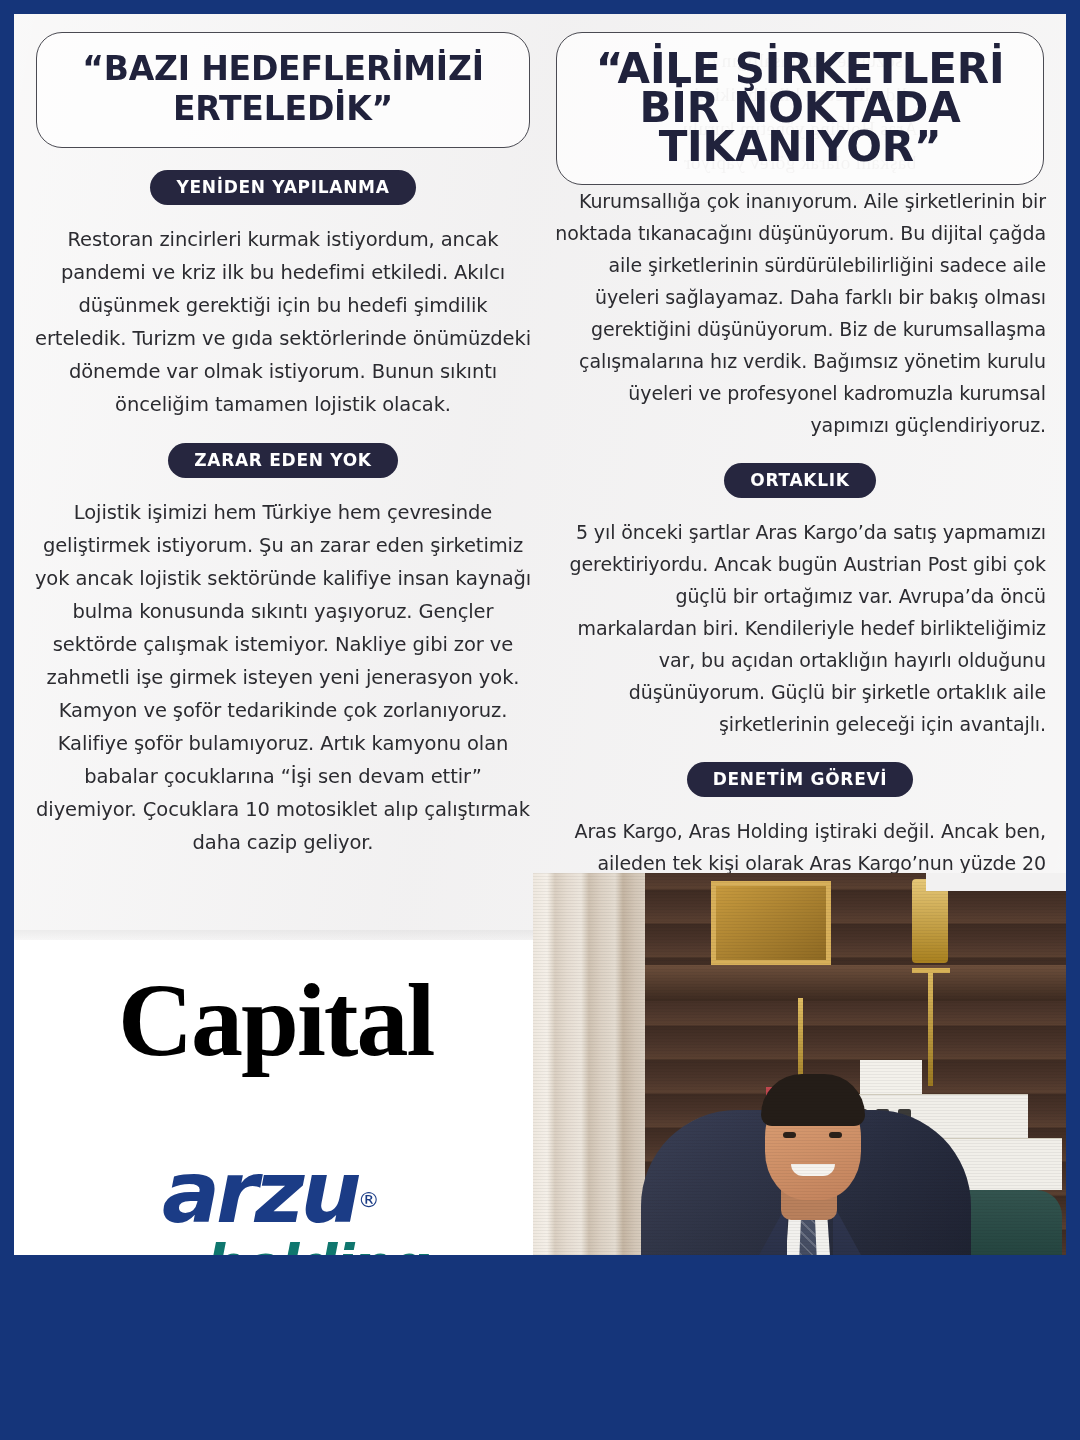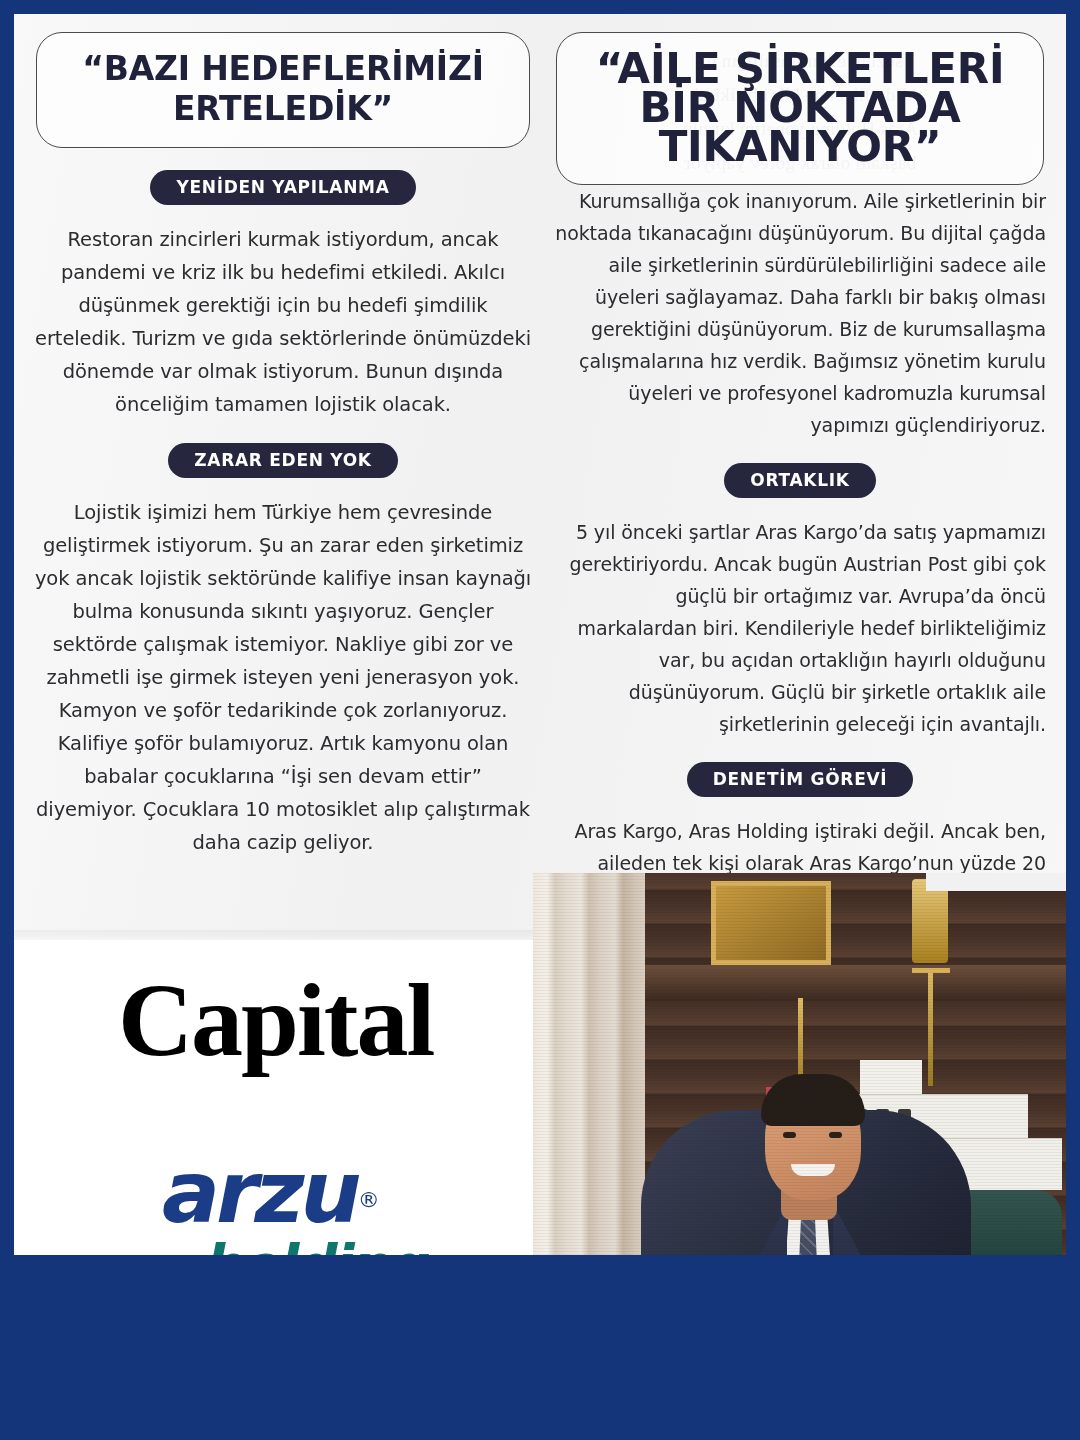--- a/index.html
+++ b/index.html
@@ -472,21 +472,21 @@
             <div class="headline">“BAZI HEDEFLERİMİZİ ERTELEDİK”</div>
           </div>
 
           <div class="section">
             <div class="pill-wrap">
               <span class="pill">YENİDEN YAPILANMA</span>
             </div>
           </div>
 
           <div class="section">
-            <p class="body-text">Restoran zincirleri kurmak istiyordum, ancak pandemi ve kriz ilk bu hedefimi etkiledi. Akılcı düşünmek gerektiği için bu hedefi şimdilik erteledik. Turizm ve gıda sektörlerinde önümüzdeki dönemde var olmak istiyorum. Bunun dışında önceliğim tamamen lojistik olacak.</p>
+            <p class="body-text">Restoran zincirleri kurmak istiyordum, ancak pandemi ve kriz ilk bu hedefimi etkiledi. Akılcı düşünmek gerektiği için bu hedefi şimdilik erteledik. Turizm ve gıda sektörlerinde önümüzdeki dönemde var olmak istiyorum. Bunun sıkıntı önceliğim tamamen lojistik olacak.</p>
           </div>
 
           <div class="section">
             <div class="pill-wrap">
               <span class="pill">ZARAR EDEN YOK</span>
             </div>
             <p class="body-text">Lojistik işimizi hem Türkiye hem çevresinde geliştirmek istiyorum. Şu an zarar eden şirketimiz yok ancak lojistik sektöründe kalifiye insan kaynağı bulma konusunda sıkıntı yaşıyoruz. Gençler sektörde çalışmak istemiyor. Nakliye gibi zor ve zahmetli işe girmek isteyen yeni jenerasyon yok. Kamyon ve şoför tedarikinde çok zorlanıyoruz. Kalifiye şoför bulamıyoruz. Artık kamyonu olan babalar çocuklarına “İşi sen devam ettir” diyemiyor. Çocuklara 10 motosiklet alıp çalıştırmak daha cazip geliyor.</p>
           </div>
 
         </div>

